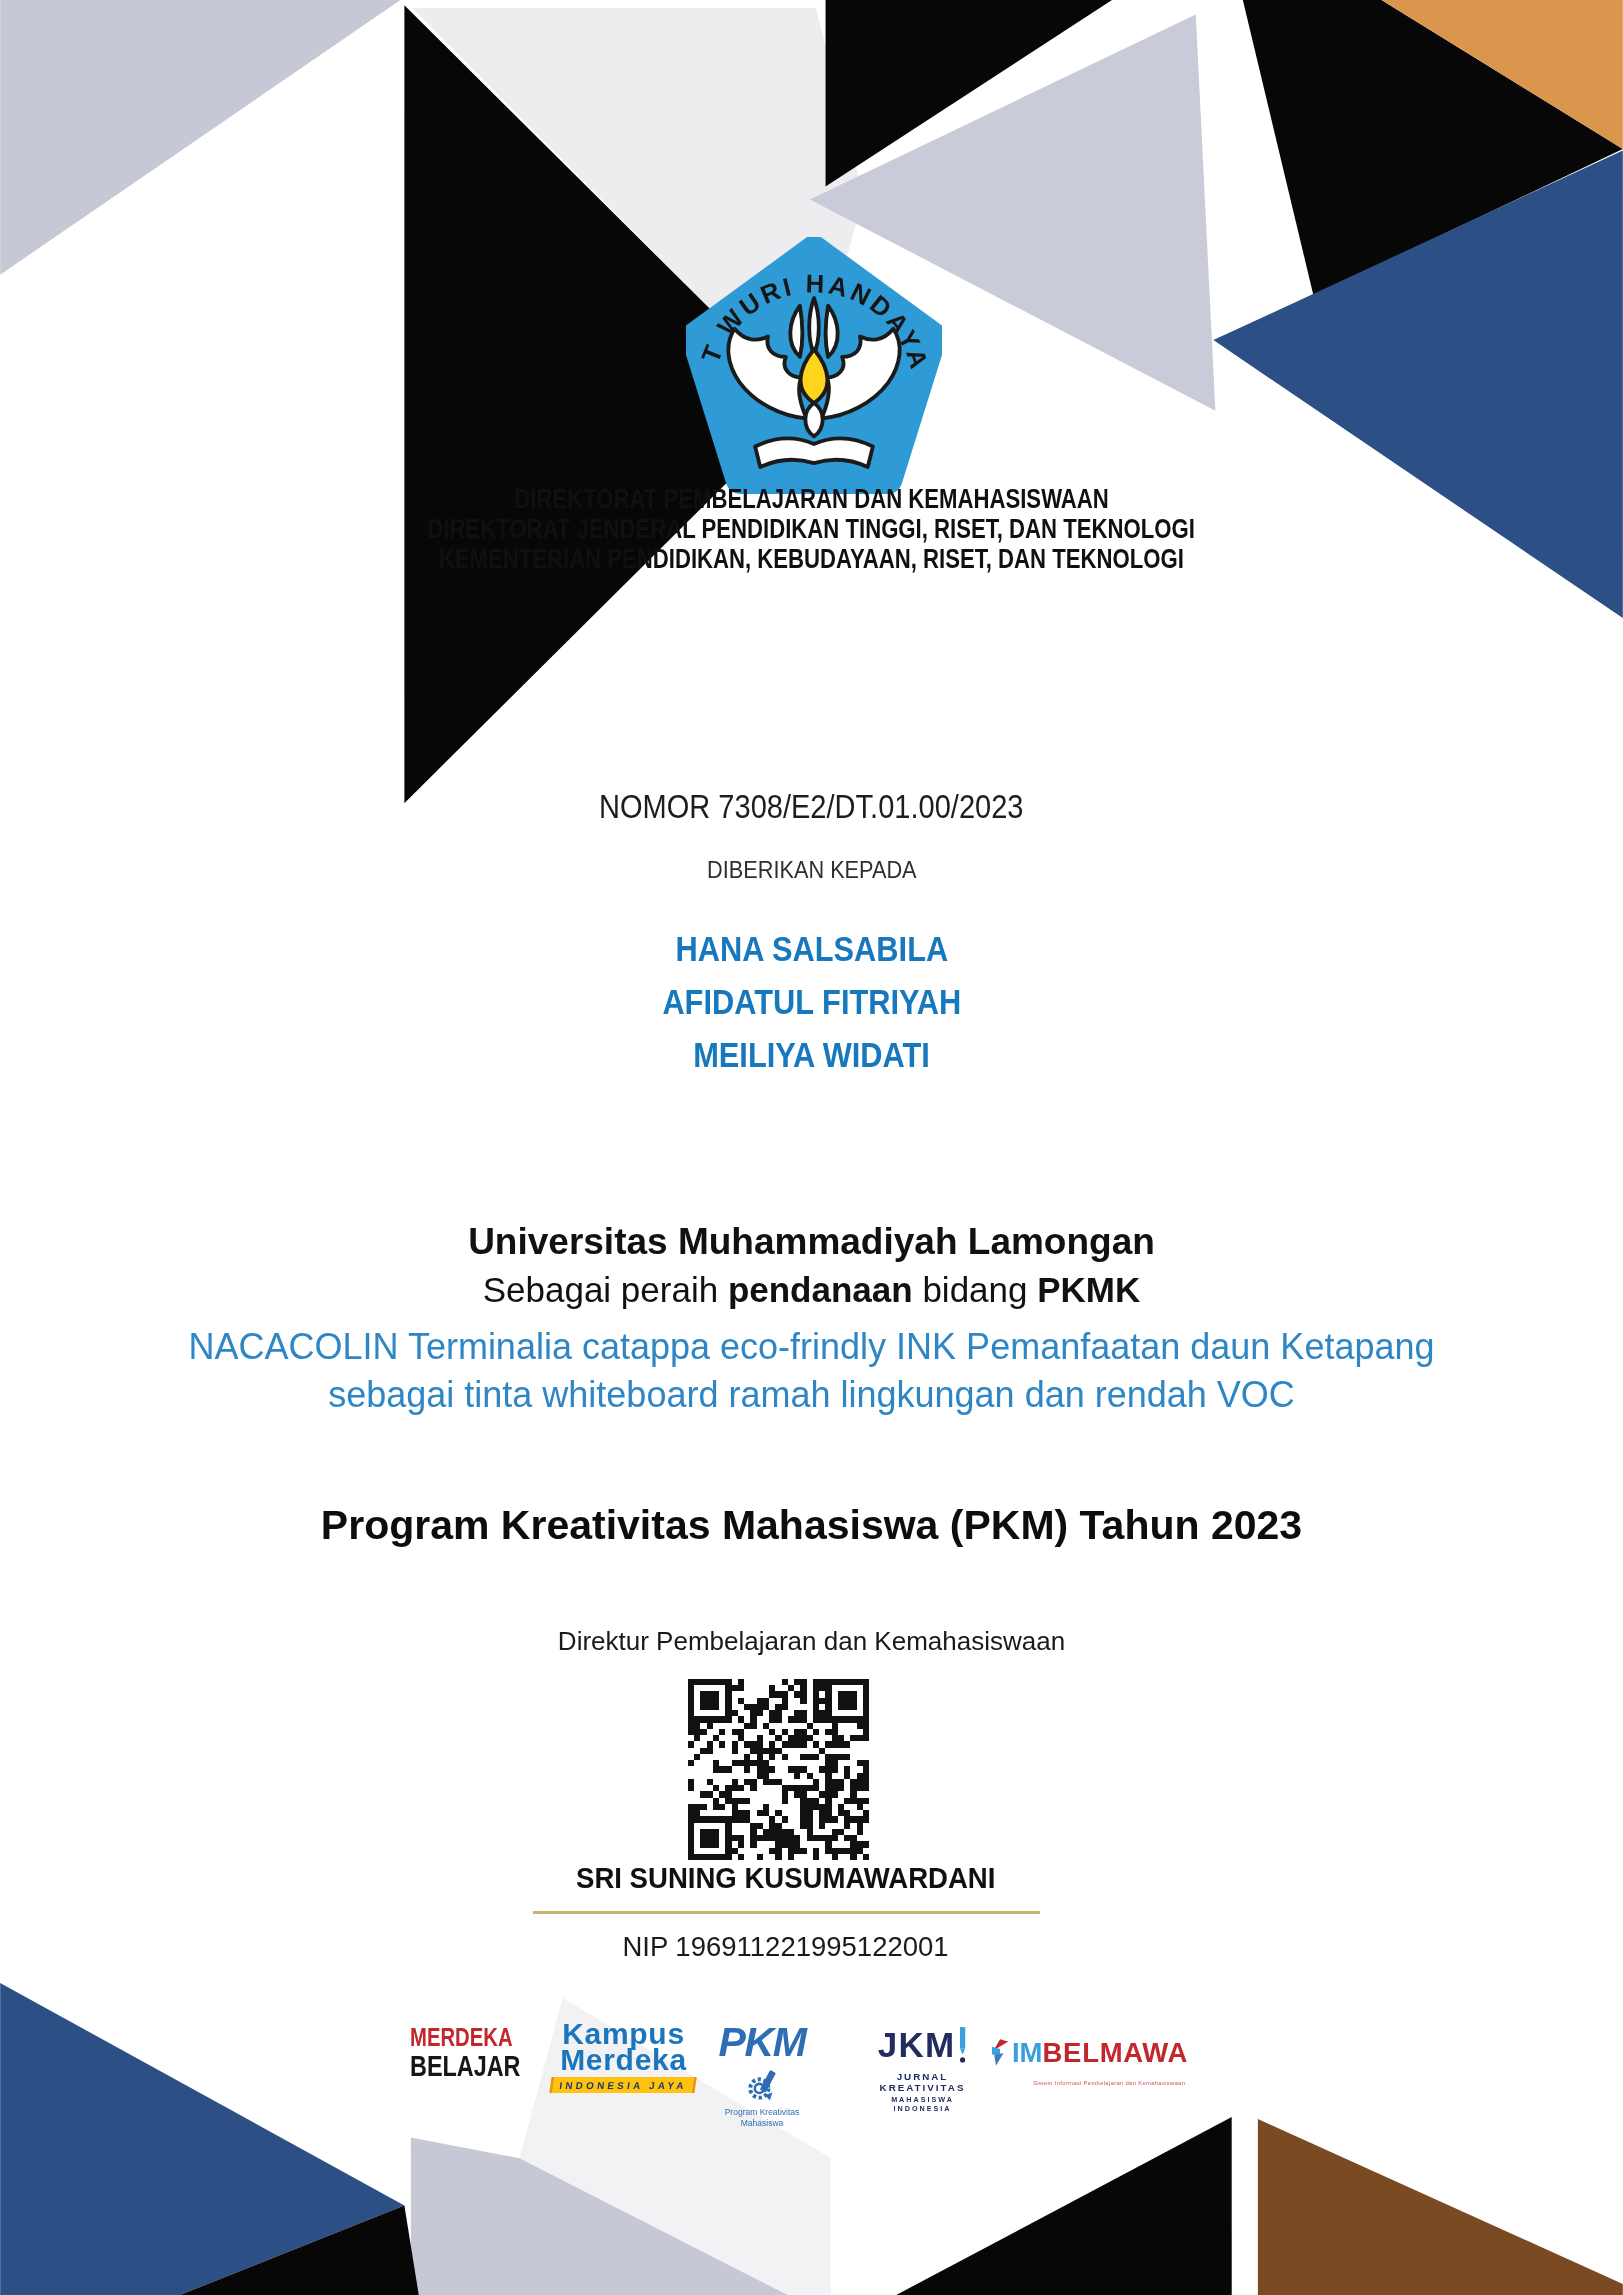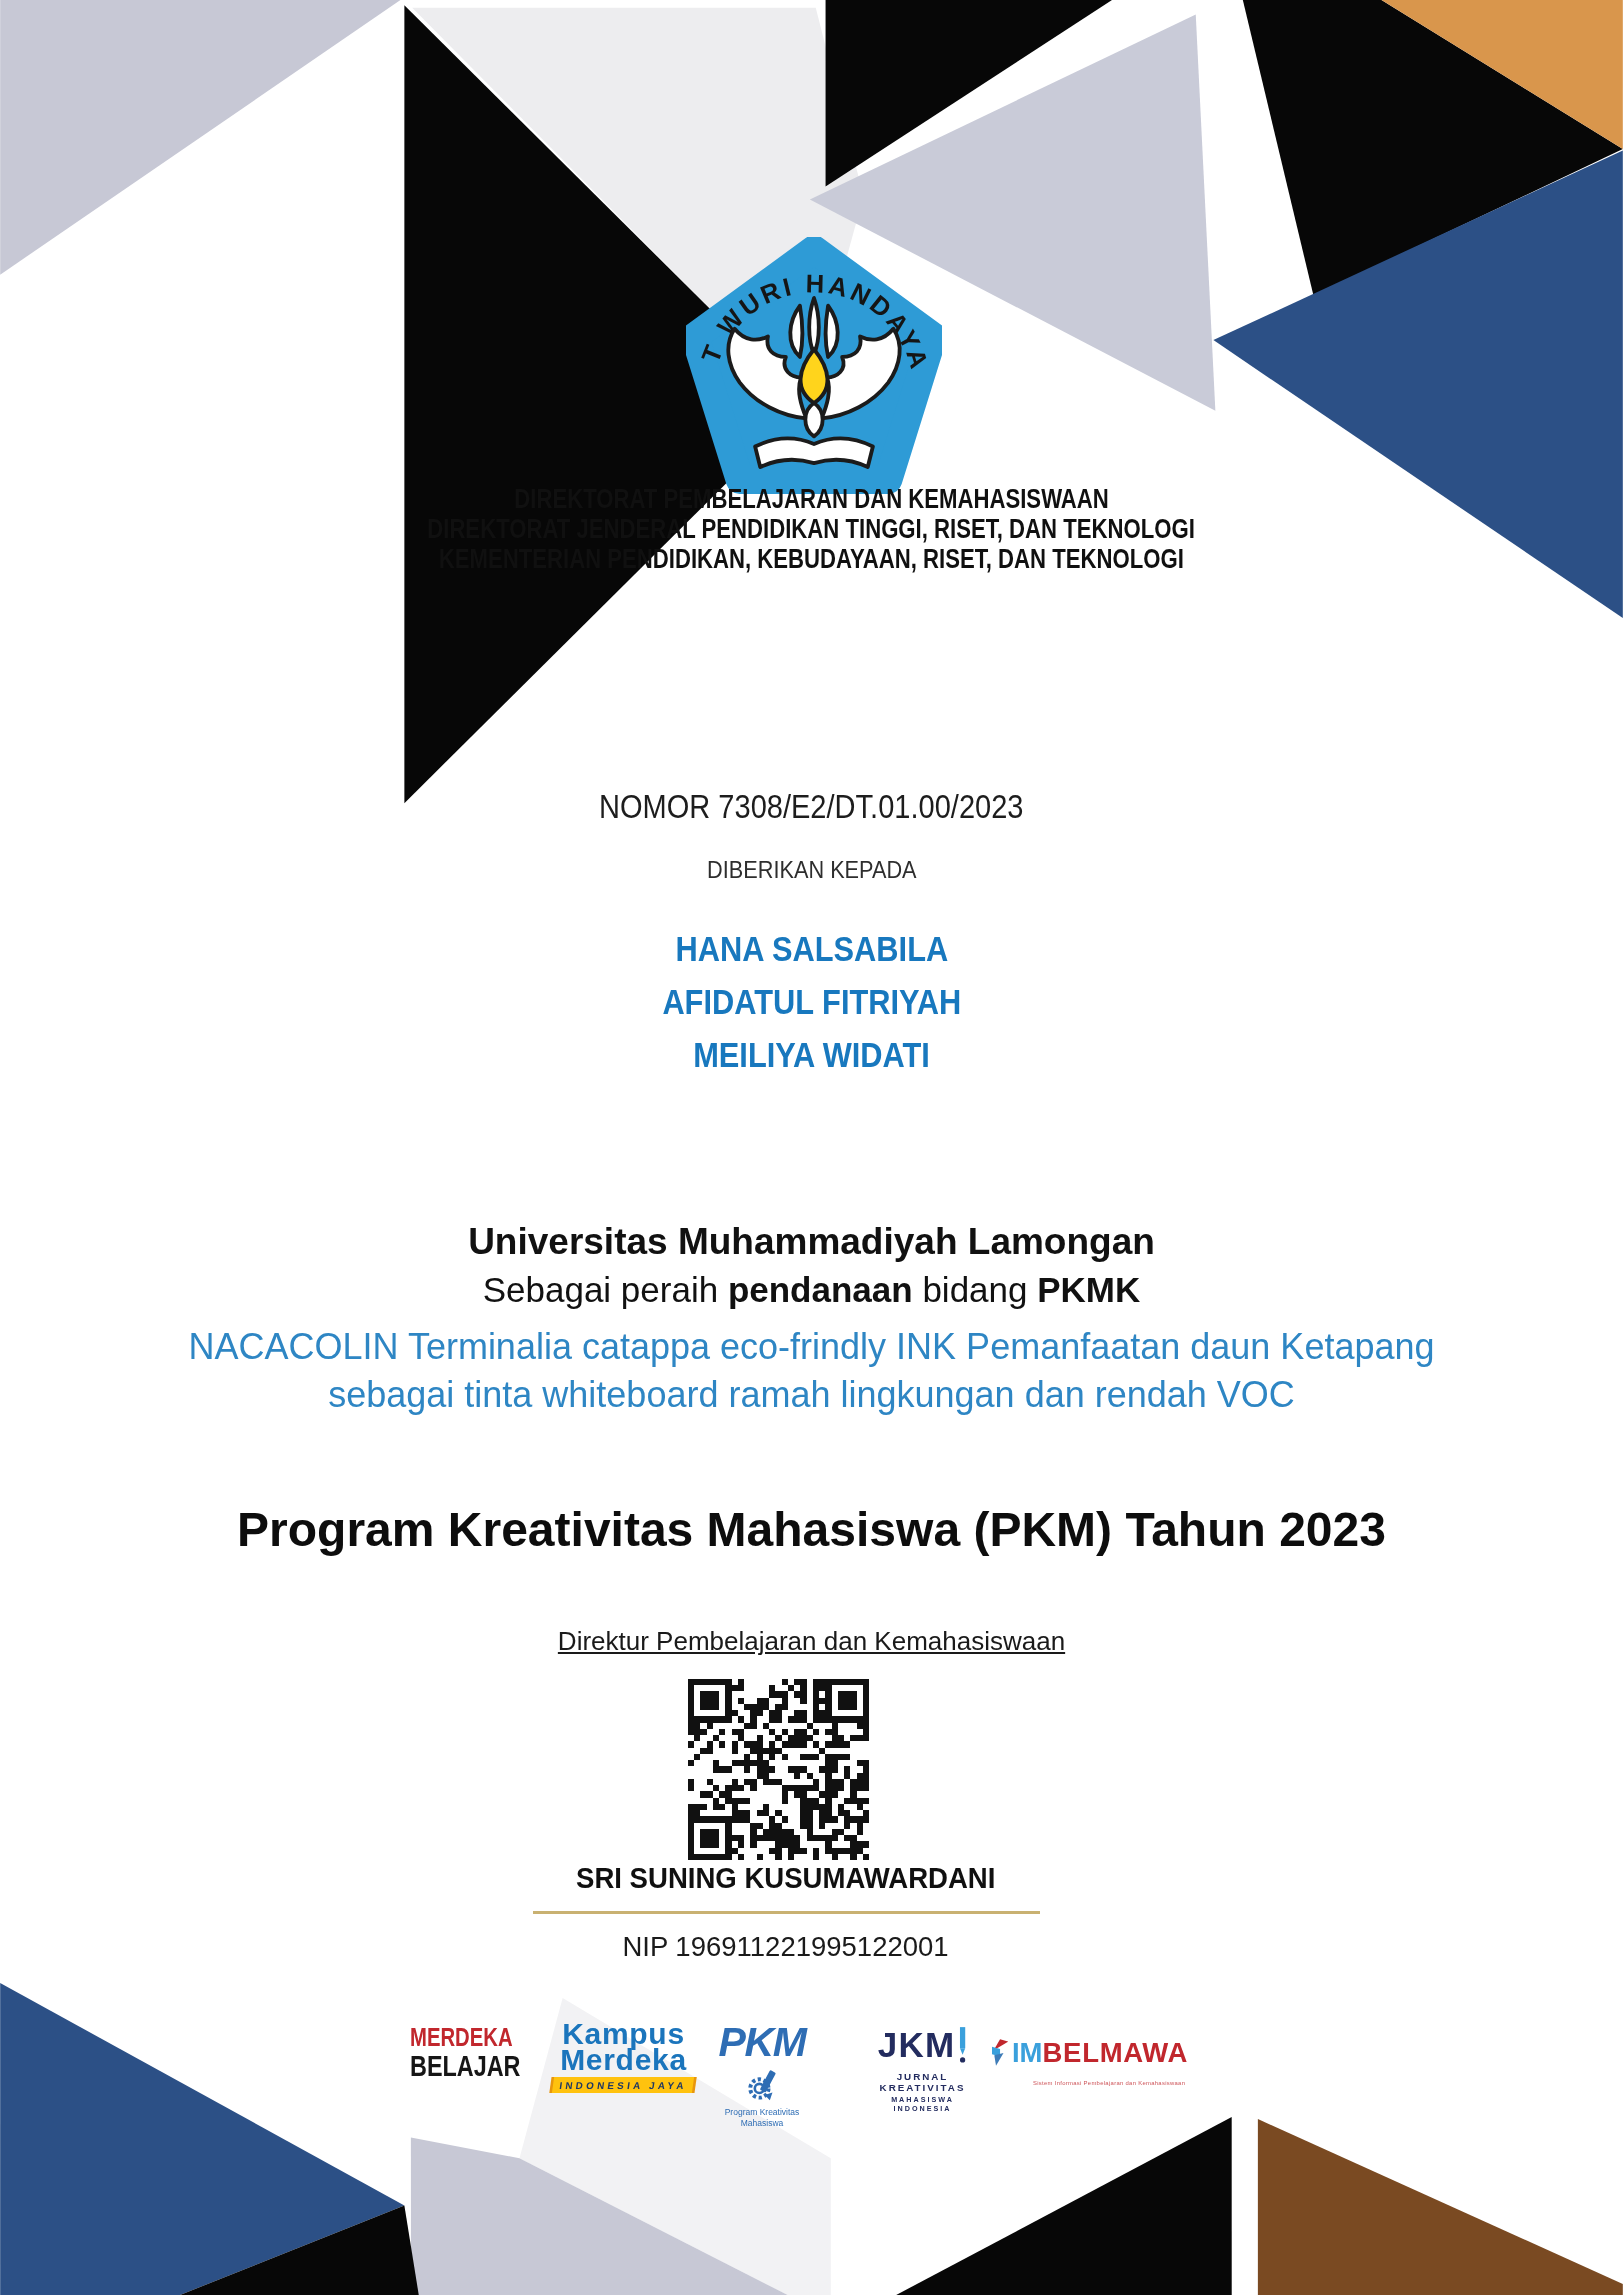--- a/index.html
+++ b/index.html
@@ -16,21 +16,21 @@
   .nomor{font-size:33px;color:#1d1d1d;}
   .nomor > span{display:inline-block;transform:scaleX(0.88);white-space:nowrap;}
   .given{font-size:23.6px;color:#2e2e2e;}
   .given > span{display:inline-block;transform:scaleX(0.92);white-space:nowrap;}
   .names{font-size:35px;line-height:53px;font-weight:bold;color:#1878BE;}
   .names div > span{display:inline-block;transform:scaleX(0.88);white-space:nowrap;}
   .univ{font-size:37px;font-weight:bold;color:#111;}
   .award{font-size:35px;color:#111;}
   .award .b{font-weight:bold;}
   .proj{font-size:36px;line-height:48px;color:#2E86C4;}
-  .program{font-size:48px;font-weight:bold;color:#0d0d0d;}
+  .program{font-size:41px;font-weight:bold;color:#0d0d0d;}
   .small-line{font-size:26px;color:#1a1a1a;}
   .qr{position:absolute;left:688px;top:1679px;width:181px;height:181px;z-index:2;
       display:grid;grid-template-columns:repeat(29,1fr);grid-template-rows:repeat(29,1fr);
       background:#fff;}
   .qr div{background:#111;}
   .signer{font-size:29px;font-weight:bold;color:#101010;}
   .signer > span{display:inline-block;transform:scaleX(0.95);white-space:nowrap;}
   .gold-line{position:absolute;left:533px;top:1911px;width:507px;height:3.3px;background:#C9B171;z-index:2;}
   .nip{font-size:27.5px;color:#1a1a1a;}
   
@@ -121,21 +121,21 @@
     <span class="b">PKMK</span>
   </div>
 
   <div class="cx proj" style="top:1323px;">
     <div>NACACOLIN Terminalia catappa eco-frindly INK Pemanfaatan daun Ketapang</div>
     <div>sebagai tinta whiteboard ramah lingkungan dan rendah VOC</div>
   </div>
 
   <div class="cx program" style="top:1502px;">Program Kreativitas Mahasiswa (PKM) Tahun 2023</div>
 
-  <div class="cx small-line" style="top:1626px;text-decoration:underline;">Direktur Pembelajaran dan Kemahasiswaan</div>
+  <div class="cx small-line" style="top:1626px;">Direktur Pembelajaran dan Kemahasiswaan</div>
 
   <div class="qr">
       <div style="grid-area: 1 / 1;"></div>
       <div style="grid-area: 1 / 2;"></div>
       <div style="grid-area: 1 / 3;"></div>
       <div style="grid-area: 1 / 4;"></div>
       <div style="grid-area: 1 / 5;"></div>
       <div style="grid-area: 1 / 6;"></div>
       <div style="grid-area: 1 / 7;"></div>
       <div style="grid-area: 1 / 9;"></div>

